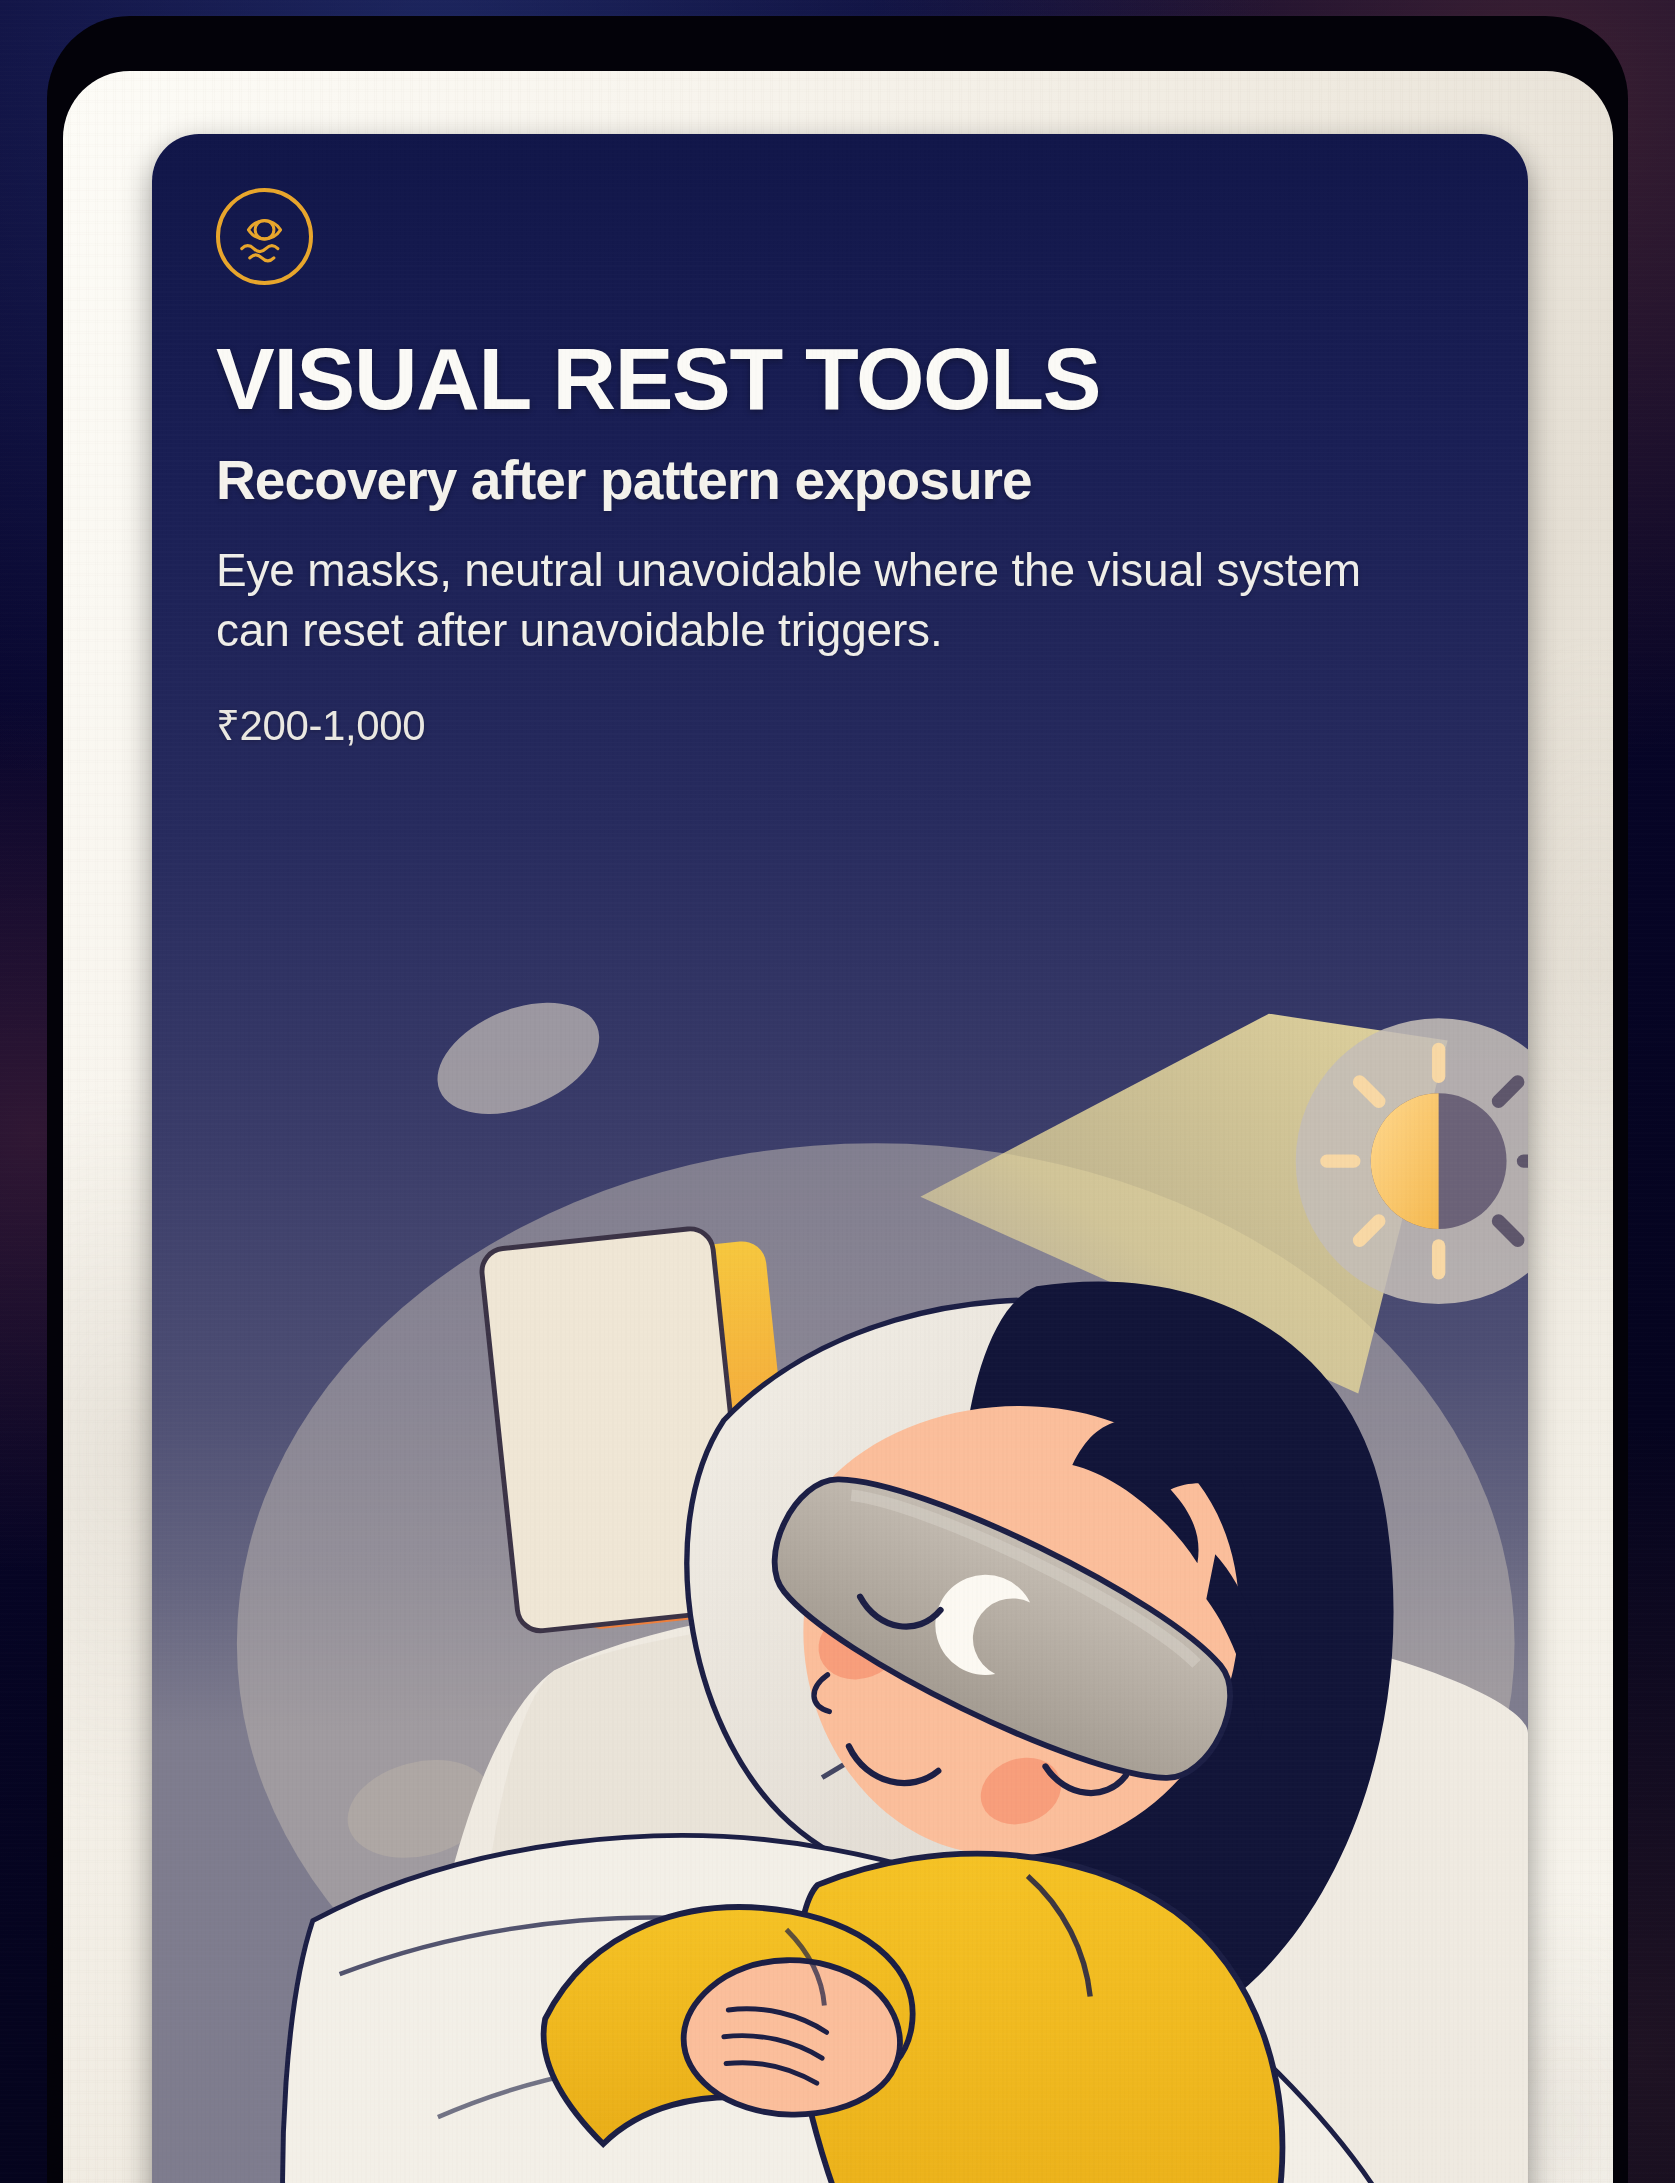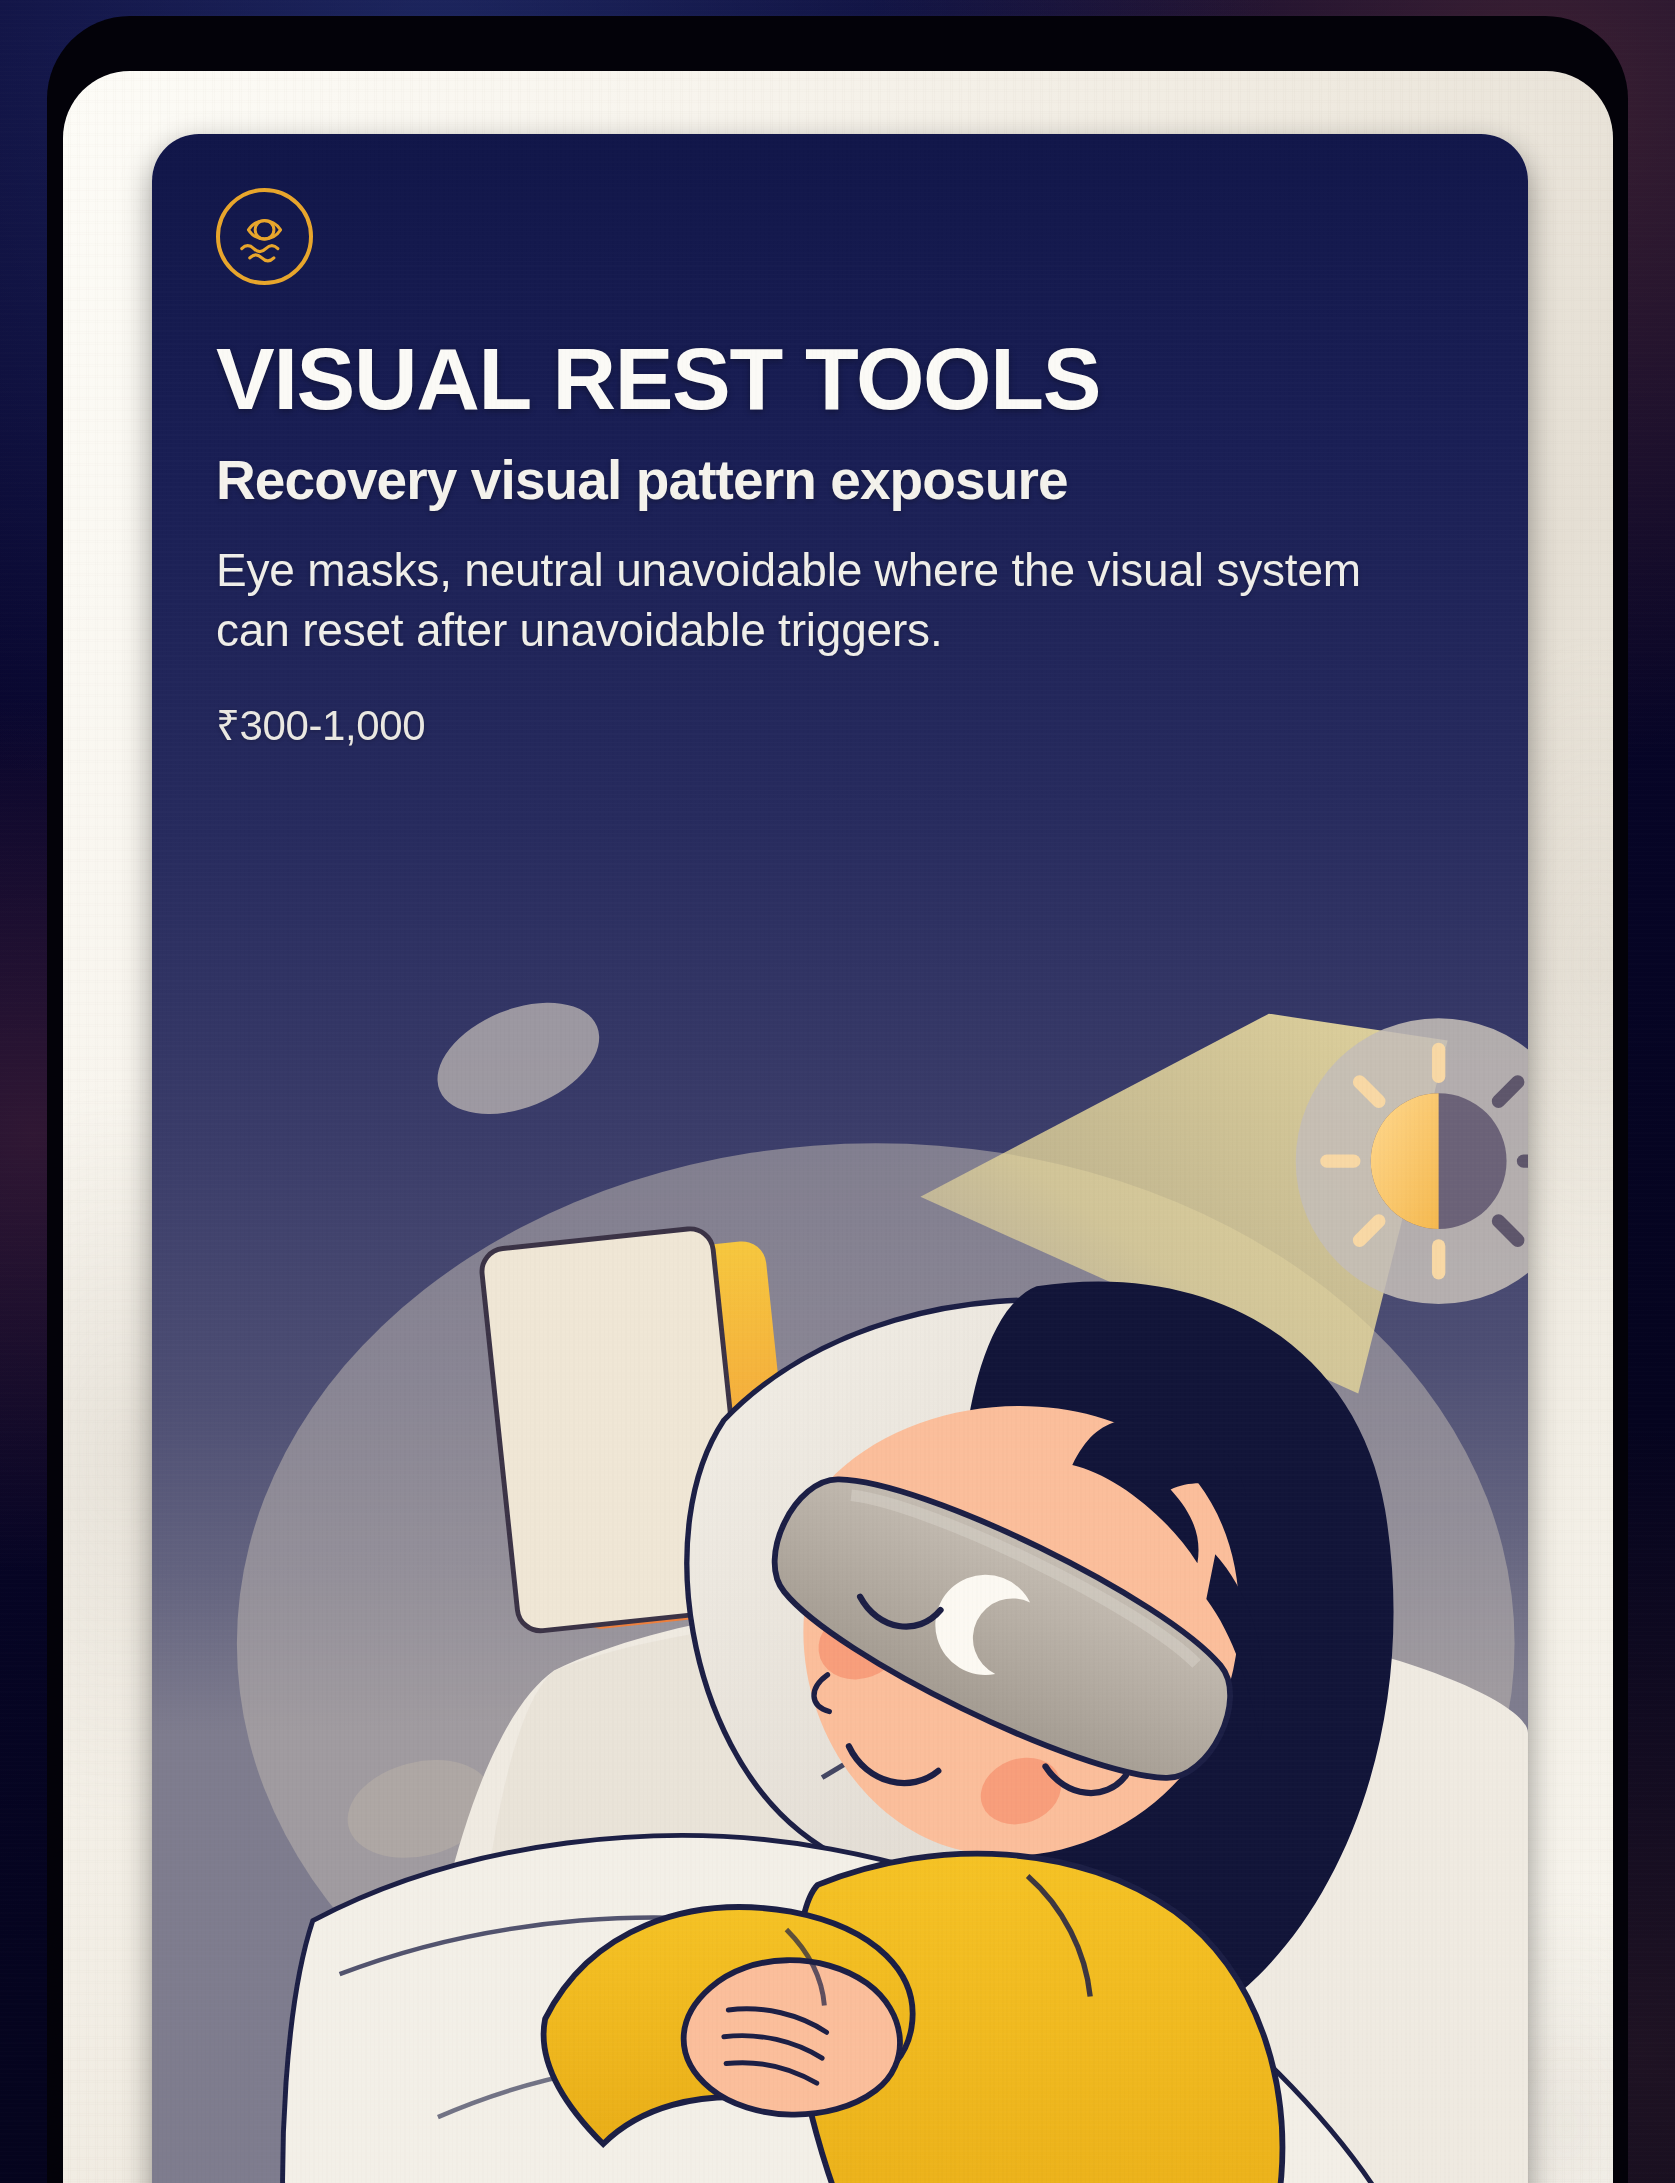--- a/index.html
+++ b/index.html
@@ -259,20 +259,20 @@
     <div class="badge">
       <svg viewBox="0 0 100 100" fill="none" stroke="#E8A62C" stroke-width="4.5" stroke-linecap="round" stroke-linejoin="round">
         <path d="M12 40 C24 22 48 22 60 40 C48 58 24 58 12 40 Z" transform="translate(14,0)"></path>
         <circle cx="50" cy="40" r="14"></circle>
         <path d="M16 68 q9 -9 18 0 q9 9 18 0 q9 -9 18 0"></path>
         <path d="M28 82 q9 -9 18 0 q9 9 18 0"></path>
       </svg>
     </div>
 
     <h1 class="title">VISUAL REST TOOLS</h1>
-    <h2 class="subtitle">Recovery visual pattern exposure</h2>
+    <h2 class="subtitle">Recovery after pattern exposure</h2>
     <p class="body-text">Eye masks, neutral unavoidable where the visual system can reset after unavoidable triggers.</p>
-    <p class="price">₹300-1,000</p>
+    <p class="price">₹200-1,000</p>
   </div>
 
   <div class="cardgrain"></div>
 </div>
 
 
 </body></html>

